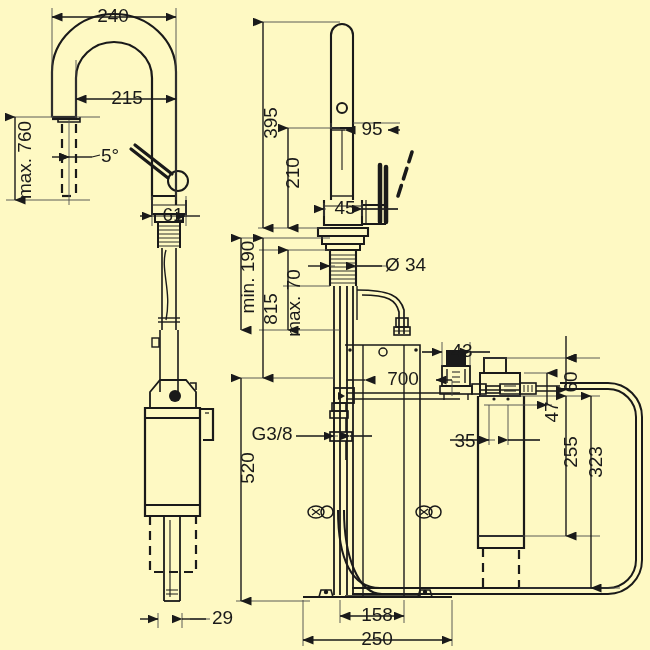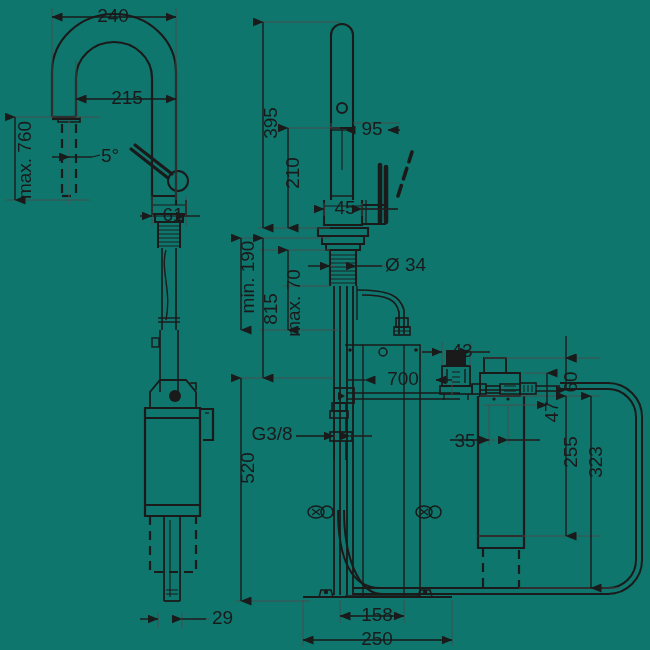--- a/index.html
+++ b/index.html
@@ -1,16 +1,16 @@
 <!DOCTYPE html>
 <html><head>
 <meta charset="utf-8">
 <style>
   html,body{margin:0;padding:0;background:#ffffff;}
-  #root{position:relative;width:650px;height:650px;background:#0f766e;
+  #root{position:relative;width:650px;height:650px;background:#fef9c3;
         font-family:"Liberation Sans", sans-serif;overflow:hidden;}
   #dwg{position:absolute;left:0;top:0;width:650px;height:650px;}
   .dimtext{font-family:"Liberation Sans", sans-serif;font-size:19px;fill:#1a1a1a;}
 </style>
 </head>
 <body>
 
 <div id="root">
 
 <svg id="dwg" viewBox="0 0 650 650">

